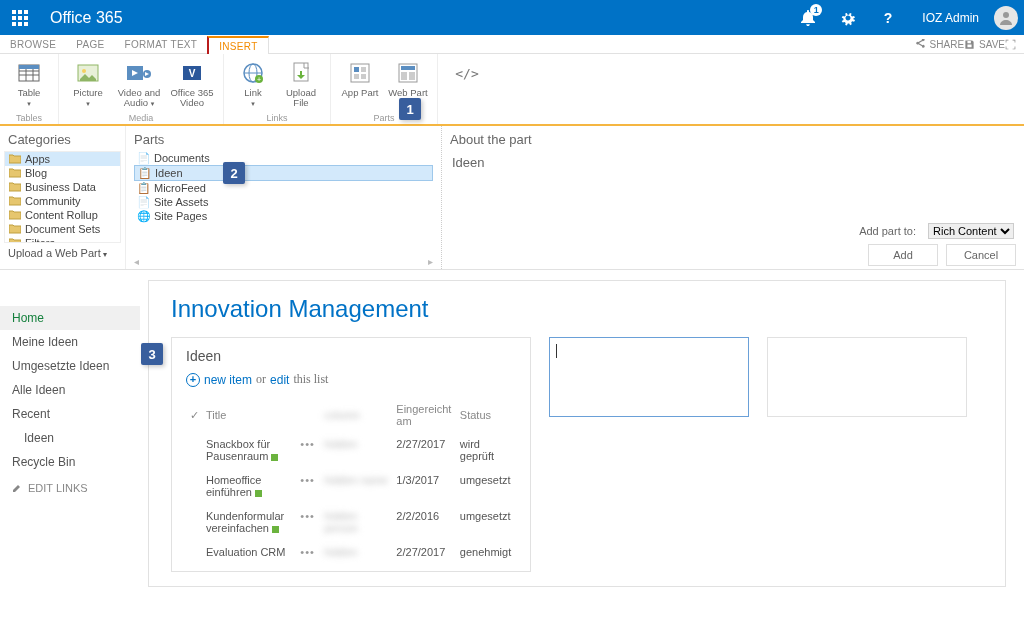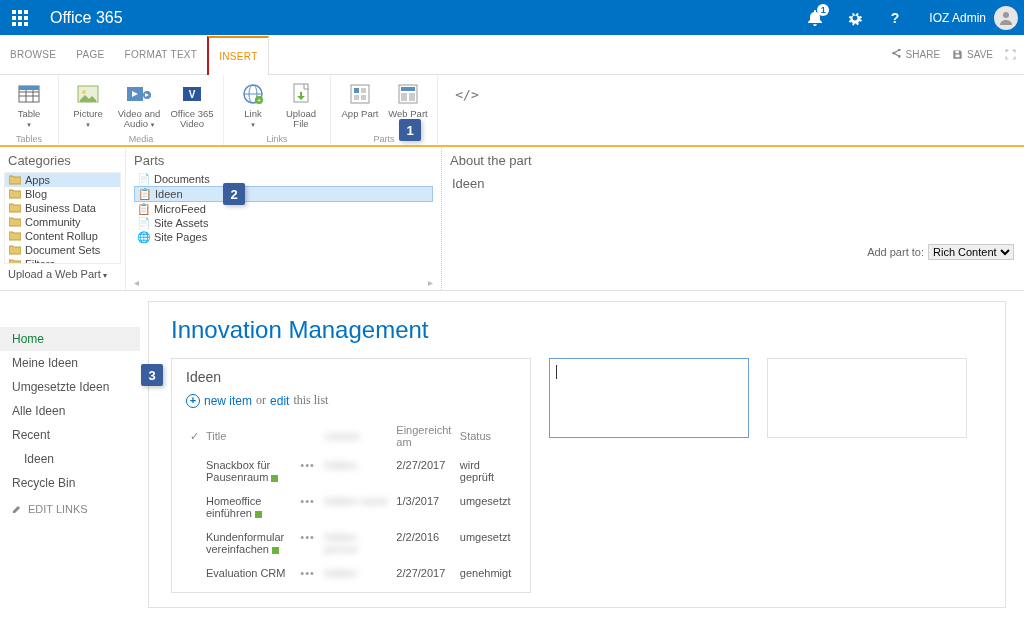--- a/index.html
+++ b/index.html
@@ -7,30 +7,30 @@
 
 
 .suite-bar { background: #0072c6; color: #fff; height: 35px; display: flex; align-items: center; }
 .waffle { width: 40px; height: 35px; display: flex; align-items: center; justify-content: center; cursor: pointer; }
 .waffle svg { width: 16px; height: 16px; fill: #fff; }
 .brand { font-size: 16px; font-weight: 300; margin-left: 10px; }
 .suite-right { margin-left: auto; display: flex; align-items: center; height: 100%; }
 .suite-icon { width: 40px; height: 35px; display: flex; align-items: center; justify-content: center; cursor: pointer; position: relative; }
 .suite-icon svg { width: 16px; height: 16px; fill: #fff; }
 .badge { position: absolute; top: 4px; right: 6px; background: #fff; color: #0072c6; border-radius: 8px; font-size: 9px; min-width: 12px; height: 12px; display: flex; align-items: center; justify-content: center; padding: 0 3px; font-weight: bold; }
-.user-area { display: flex; align-items: center; margin: 0 6px 0 14px; gap: 8px; cursor: pointer; }
+.user-area { display: flex; align-items: center; margin: 0 6px 0 14px; gap: 15px; cursor: pointer; }
 .username { font-size: 12px; }
 .avatar { width: 24px; height: 24px; background: #e6e6e6; border-radius: 50%; display: flex; align-items: center; justify-content: center; }
 .avatar svg { width: 16px; height: 16px; fill: #999; }
 
 
-.ribbon-tabs { display: flex; align-items: center; height: 40px; border-bottom: 1px solid #e1e1e1; background: #fff; padding-right: 8px; }
+.ribbon-tabs { display: flex; align-items: center; height: 19px; border-bottom: 1px solid #e1e1e1; background: #fff; padding-right: 8px; }
 .ribbon-tabs .tab { padding: 0 10px; font-size: 10px; color: #888; height: 100%; display: flex; align-items: center; cursor: pointer; letter-spacing: 0.3px; }
 .ribbon-tabs .tab.active { color: #f38b00; border-top: 2px solid #f38b00; border-left: 2px solid #b91c1c; border-right: 1px solid #e1e1e1; background: #fff; position: relative; top: 1px; background: #fff; }
-.ribbon-actions { margin-left: auto; display: flex; align-items: center; gap: 12px; color: #888; font-size: 10px; }
+.ribbon-actions { margin-left: auto; display: flex; align-items: center; color: #888; font-size: 10px; }
 .ribbon-action { display: flex; align-items: center; gap: 4px; cursor: pointer; }
 .ribbon-action svg { width: 11px; height: 11px; fill: #888; }
 
 
 .ribbon-body { display: flex; height: 72px; border-bottom: 1px solid #f5c97d; background: #fff; position: relative; }
 .ribbon-body::after { content: ""; position: absolute; bottom: -1px; left: 0; right: 0; height: 2px; background: #f5b641; }
 .ribbon-group { display: flex; flex-direction: column; border-right: 1px solid #eee; padding: 2px 6px 1px; }
 .ribbon-group-items { display: flex; flex: 1; gap: 2px; }
 .ribbon-item { display: flex; flex-direction: column; align-items: center; justify-content: flex-start; width: 46px; cursor: pointer; padding-top: 3px; }
 .ribbon-item .icon-box { width: 28px; height: 28px; display: flex; align-items: center; justify-content: center; }
@@ -53,21 +53,21 @@
 .folder-icon { width: 12px; height: 10px; display: inline-block; }
 .folder-icon svg { width: 12px; height: 10px; }
 .parts-list { padding: 0 8px; }
 .part-item { display: flex; align-items: center; gap: 4px; padding: 1px 4px; font-size: 11px; cursor: pointer; }
 .part-item.selected { background: #d3e9fb; border: 1px solid #9ec8eb; }
 .part-icon { width: 12px; height: 12px; display: inline-flex; align-items: center; justify-content: center; }
 .upload-link { padding: 4px 8px; font-size: 11px; color: #555; cursor: pointer; }
 .upload-link::after { content: " ▾"; font-size: 8px; }
 .scroll-arrows { display: flex; justify-content: space-between; padding: 0 8px; color: #bbb; font-size: 10px; }
 .about-body { padding: 4px 10px; font-size: 13px; color: #666; }
-.add-row { position: absolute; bottom: 30px; right: 10px; display: flex; align-items: center; gap: 4px; font-size: 11px; color: #666; }
+.add-row { position: absolute; bottom: 30px; right: 10px; display: flex; align-items: center; gap: 12px; font-size: 11px; color: #666; }
 .add-row select { font-size: 11px; border: 1px solid #ccc; }
 .picker-buttons { position: absolute; bottom: 3px; right: 8px; display: flex; gap: 8px; }
 .picker-buttons button { width: 70px; height: 22px; background: #fff; border: 1px solid #ddd; font-size: 11px; cursor: pointer; color: #666; }
 
 
 .page-body { display: flex; }
 .quicklaunch { width: 140px; padding: 8px 0; }
 .ql-item { padding: 5px 12px; font-size: 12px; color: #555; cursor: pointer; }
 .ql-item.active { background: #f0f0f0; color: #15803d; font-weight: 500; margin-top: 28px; }
 .ql-item.sub { padding-left: 24px; }
@@ -379,20 +379,24 @@
 
   <div class="picker-col about-col">
     <h4>About the part</h4>
     <div class="about-body">Ideen</div>
     <div class="add-row">
       <span>Add part to:</span>
       <select><option>Rich Content</option></select>
     </div>
   </div>
 
+  <div class="picker-buttons">
+    <button>Add</button>
+    <button>Cancel</button>
+  </div>
 </div>
 
 <div class="page-body">
   <div class="quicklaunch">
     <div class="ql-item active">Home</div>
     <div class="ql-item">Meine Ideen</div>
     <div class="ql-item">Umgesetzte Ideen</div>
     <div class="ql-item">Alle Ideen</div>
     <div class="ql-item">Recent</div>
     <div class="ql-item sub">Ideen</div>

